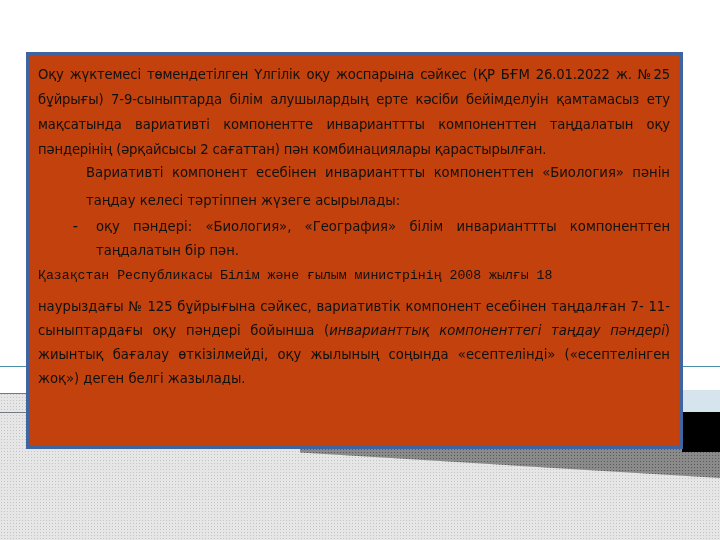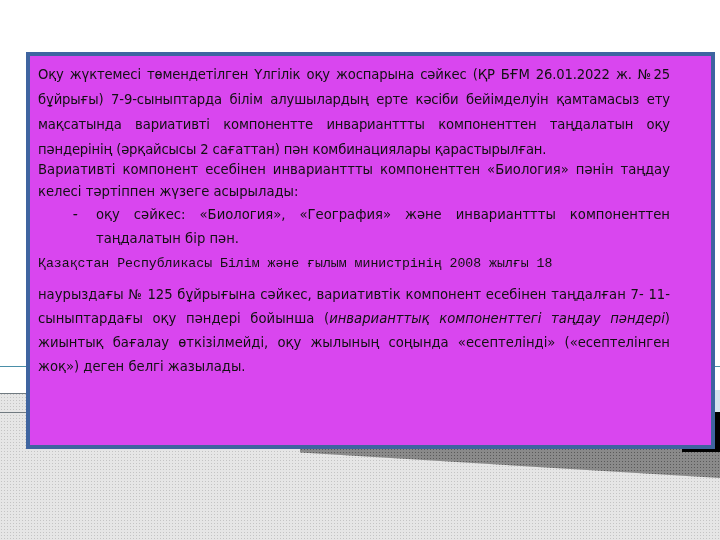--- a/index.html
+++ b/index.html
@@ -63,45 +63,45 @@
       background: #000000;
     }
     
     .text-box {
       position: absolute;
       left: 26px;
       top: 52px;
       width: 649px;
       height: 389px;
       border: 4px solid #3f64a0;
-      background: #d946ef;
+      background: #c2410c;
       box-sizing: content-box;
-      padding-left: 32px;
     }
     .content {
       position: absolute;
       left: 8px;
       top: 6px;
       width: 632px;
       font-size: 13.2px;
       color: #111111;
     }
     .para {
       margin: 0;
       text-align: justify;
       text-align-last: left;
     }
     .p1 {
       line-height: 25px;
       font-family: "DejaVu Sans", sans-serif;
       letter-spacing: -0.15px;
     }
     .p2 {
-      line-height: 22px;
+      line-height: 28px;
       margin-top: -3px;
+      margin-left: 48px;
     }
     .bullets {
       list-style: none;
       margin: 0;
       padding: 0;
     }
     .bullet-item {
       position: relative;
       padding-left: 58px;
       line-height: 24px;
@@ -143,21 +143,21 @@
     <p class="para p1">Оқу жүктемесі төмендетілген Үлгілік оқу жоспарына сәйкес (ҚР БҒМ 26.01.2022 ж. №25 бұйрығы) 7-9-сыныптарда білім алушылардың ерте кәсіби бейімделуін қамтамасыз ету мақсатында вариативті компонентте инварианттты компоненттен таңдалатын оқу пәндерінің (әрқайсысы 2 сағаттан) пән комбинациялары қарастырылған.</p>
 
     <p class="para p2">Вариативті компонент есебінен инварианттты компоненттен «Биология» пәнін таңдау келесі тәртіппен жүзеге асырылады:</p>
 
     <ul class="bullets">
       <li class="bullet-item">
         <span class="bullet-dash">-</span>
       </li>
       <li class="bullet-item">
         <span class="bullet-dash">-</span>
-        <span>оқу сәйкес: «Биология», «География» және инварианттты компоненттен таңдалатын бір пән.</span>
+        <span>оқу пәндері: «Биология», «География» білім инварианттты компоненттен таңдалатын бір пән.</span>
       </li>
     </ul>
 
     <p class="para p3">
       <span class="first-line">Қазақстан Республикасы Білім және ғылым министрінің 2008 жылғы 18</span><span>наурыздағы № 125 бұйрығына сәйкес, вариативтік компонент есебінен таңдалған 7- 11-сыныптардағы оқу пәндері бойынша (</span><em>инварианттық компоненттегі таңдау пәндері</em><span>) жиынтық бағалау өткізілмейді, оқу жылының соңында «есептелінді» («есептелінген жоқ») деген белгі жазылады.</span>
     </p>
   </div>
 </div>
 
 </body></html>

